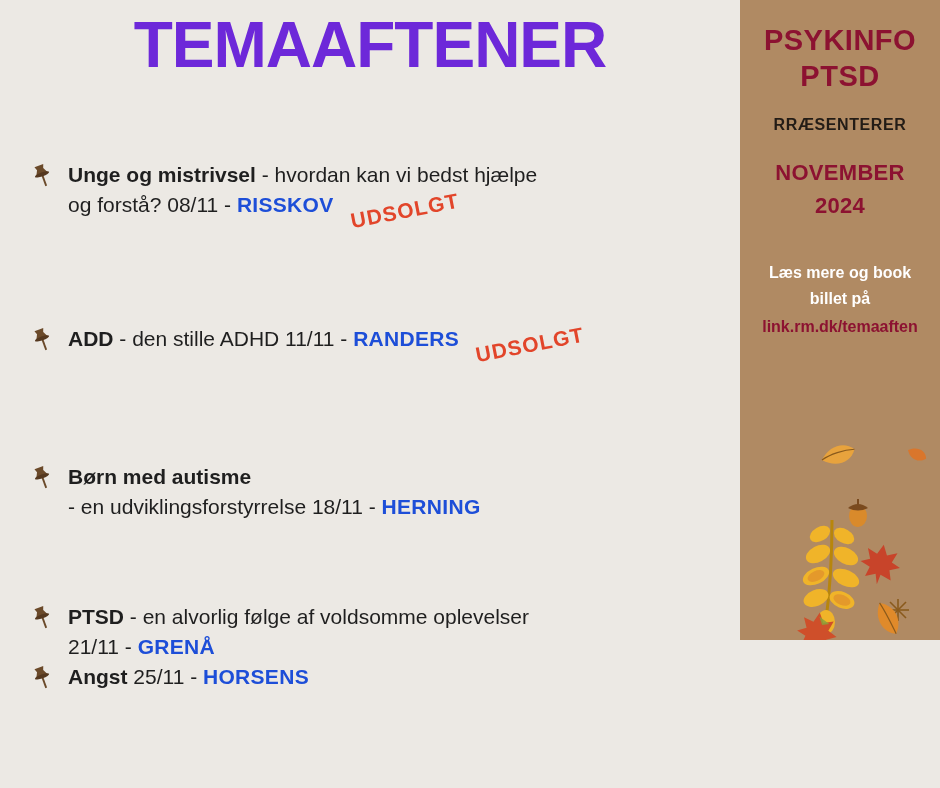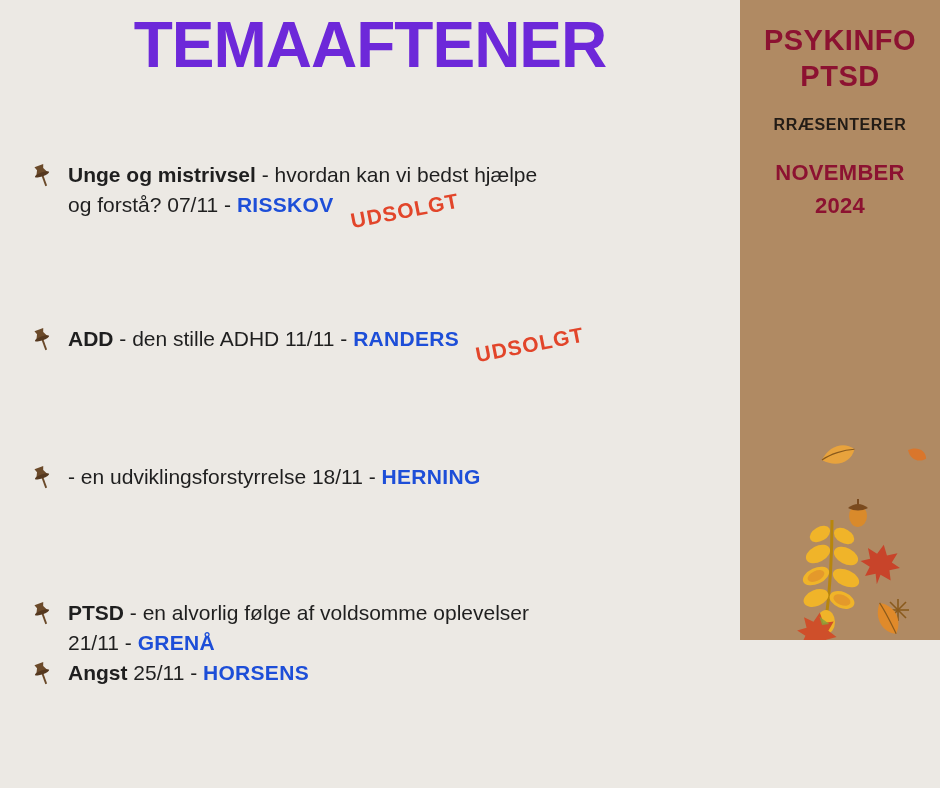--- a/index.html
+++ b/index.html
@@ -165,21 +165,21 @@
               <path d="M11 3 L21 3 L19.5 7 L22.5 13 L9.5 13 L12.5 7 Z" fill="#6b4a2a"></path>
               <rect x="15" y="13" width="2" height="13" fill="#6b4a2a"></rect>
               <ellipse cx="16" cy="13" rx="8" ry="2.2" fill="#55381f"></ellipse>
             </g>
           </svg>
         </span>
         <span class="ev-line">
           <span class="bold">Unge og mistrivsel</span><span> - hvordan kan vi bedst hjælpe</span>
         </span>
         <span class="ev-line">
-          <span>og forstå? 07/11 - </span><span class="city">RISSKOV</span><span class="sold">UDSOLGT</span>
+          <span>og forstå? 08/11 - </span><span class="city">RISSKOV</span><span class="sold">UDSOLGT</span>
         </span>
       </div>
 
       <div class="event ev2">
         <span class="pin">
           <svg viewBox="0 0 32 32" width="30" height="30">
             <g transform="rotate(-20 16 16)">
               <path d="M11 3 L21 3 L19.5 7 L22.5 13 L9.5 13 L12.5 7 Z" fill="#6b4a2a"></path>
               <rect x="15" y="13" width="2" height="13" fill="#6b4a2a"></rect>
               <ellipse cx="16" cy="13" rx="8" ry="2.2" fill="#55381f"></ellipse>
@@ -193,20 +193,23 @@
 
       <div class="event ev3">
         <span class="pin">
           <svg viewBox="0 0 32 32" width="30" height="30">
             <g transform="rotate(-20 16 16)">
               <path d="M11 3 L21 3 L19.5 7 L22.5 13 L9.5 13 L12.5 7 Z" fill="#6b4a2a"></path>
               <rect x="15" y="13" width="2" height="13" fill="#6b4a2a"></rect>
               <ellipse cx="16" cy="13" rx="8" ry="2.2" fill="#55381f"></ellipse>
             </g>
           </svg>
+        </span>
+        <span class="ev-line">
+          <span class="bold">Børn med autisme</span><span></span>
         </span>
         <span class="ev-line">
           <span> - en udviklingsforstyrrelse 18/11 - </span><span class="city">HERNING</span>
         </span>
       </div>
 
       <div class="event ev4">
         <span class="pin">
           <svg viewBox="0 0 32 32" width="30" height="30">
             <g transform="rotate(-20 16 16)">
@@ -244,20 +247,25 @@
 
   <div class="right">
     <div class="r-title">
       <span>PSYKINFO</span><br>
       <span>PTSD</span>
     </div>
     <div class="r-present">RRÆSENTERER</div>
     <div class="r-month">
       <span>NOVEMBER</span><br>
       <span>2024</span>
+    </div>
+    <div class="r-book">
+      <span>Læs mere og book</span><br>
+      <span>billet på</span>
+      <a class="r-link" href="#">link.rm.dk/temaaften</a>
     </div>
 
     <svg class="leaves" viewBox="0 0 200 330">
 
       <g transform="translate(82,150) rotate(-25)">
         <path d="M0 0 C12 -10 28 -8 34 4 C26 14 10 14 0 0 Z" fill="#e8a33d"></path>
         <path d="M0 0 C10 -2 24 0 34 4" stroke="#8a5a1c" stroke-width="1.2" fill="none"></path>
       </g>
 
       <g transform="translate(168,140) rotate(20)">

